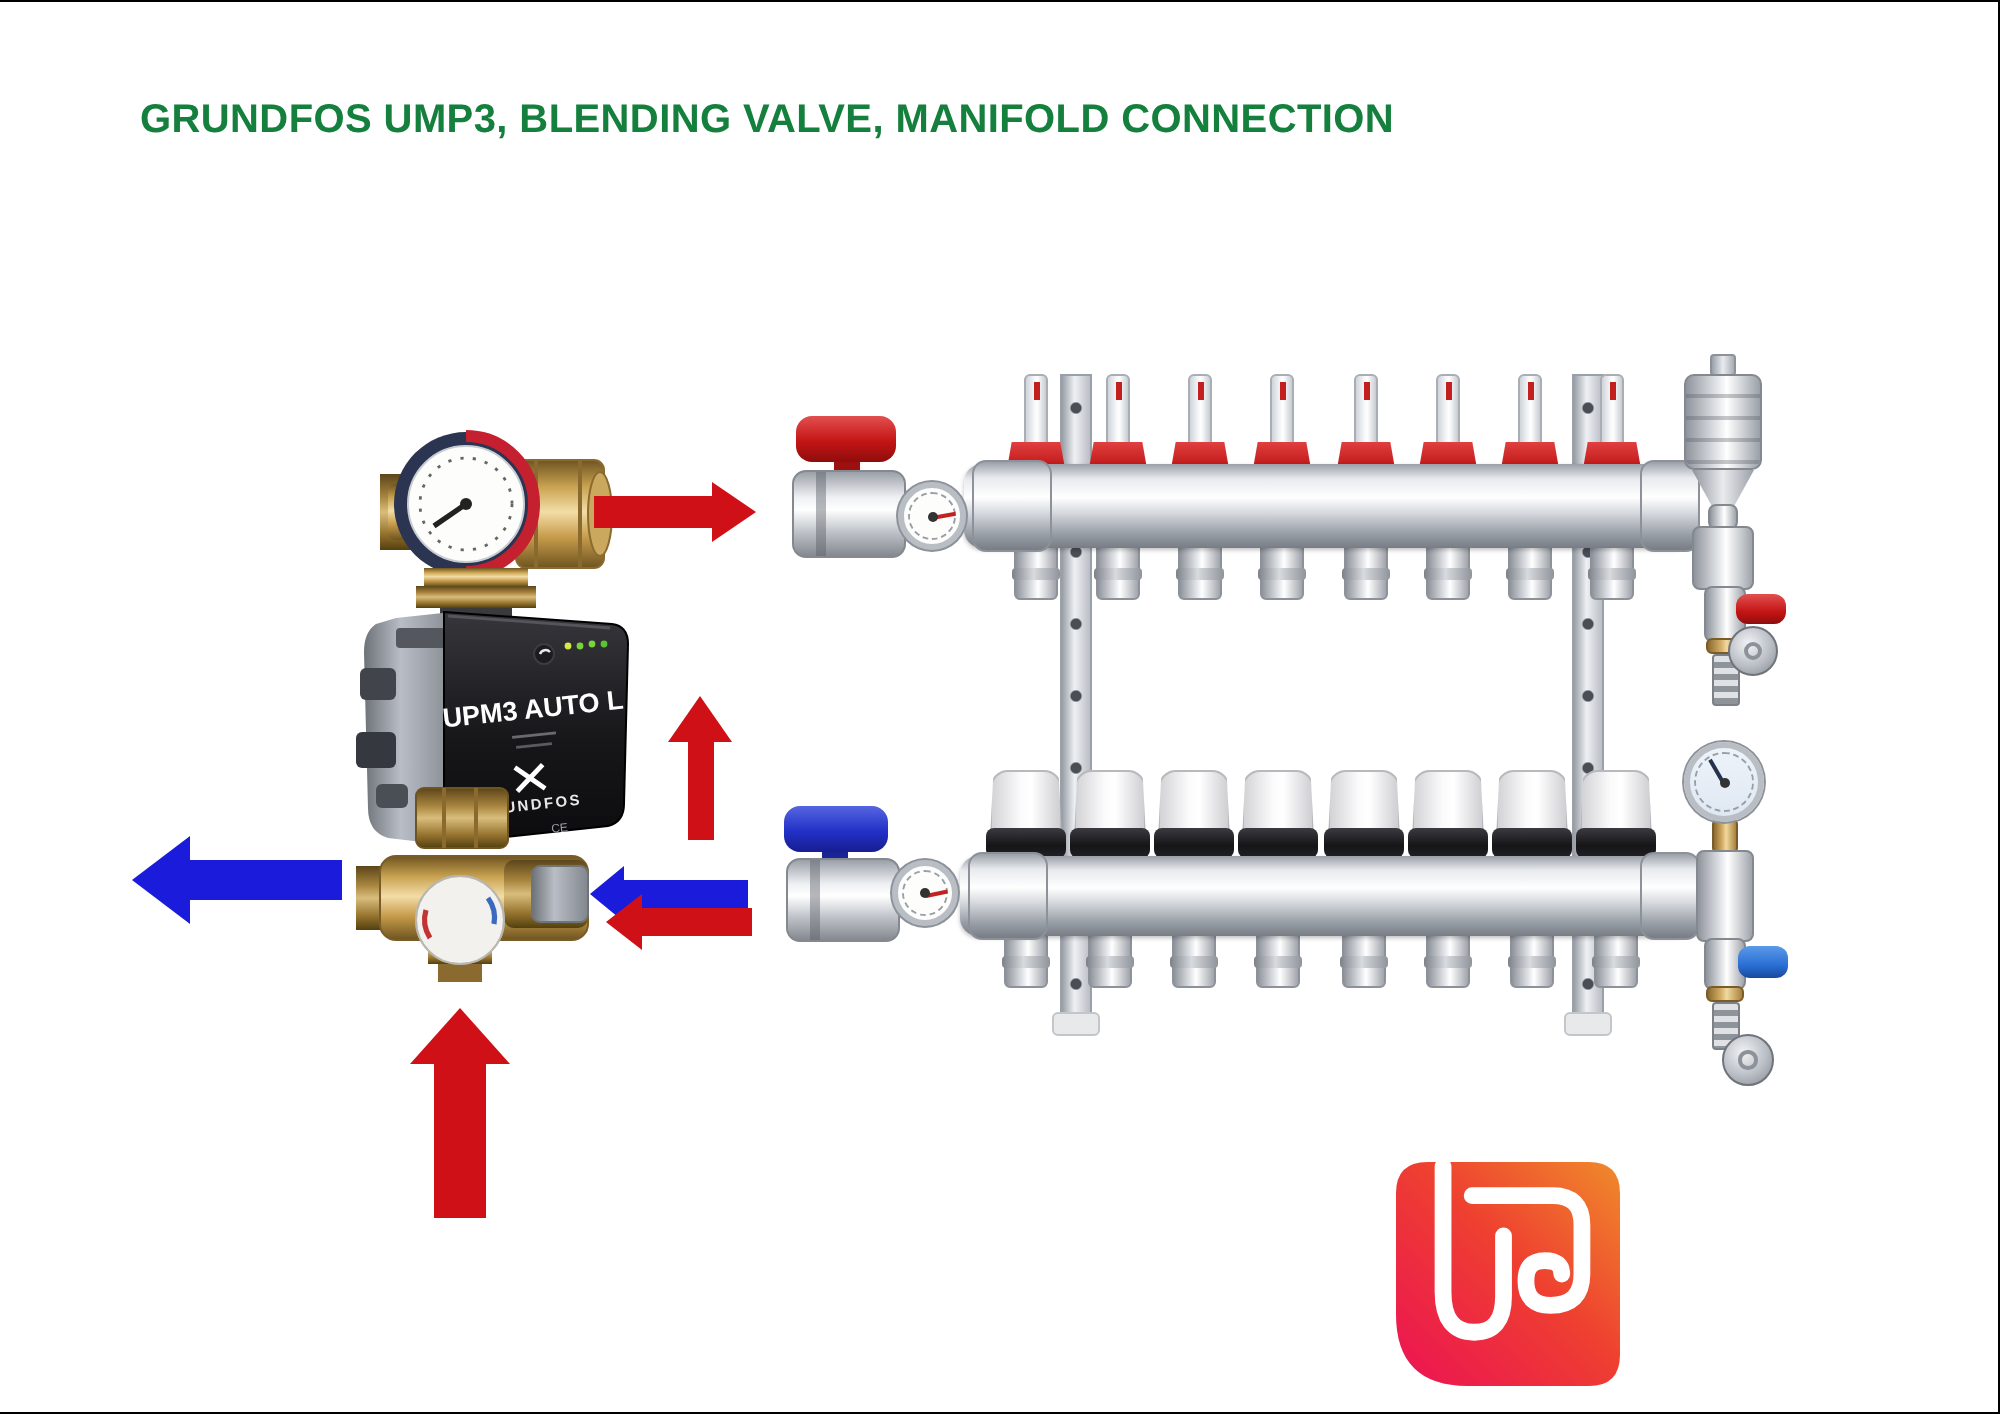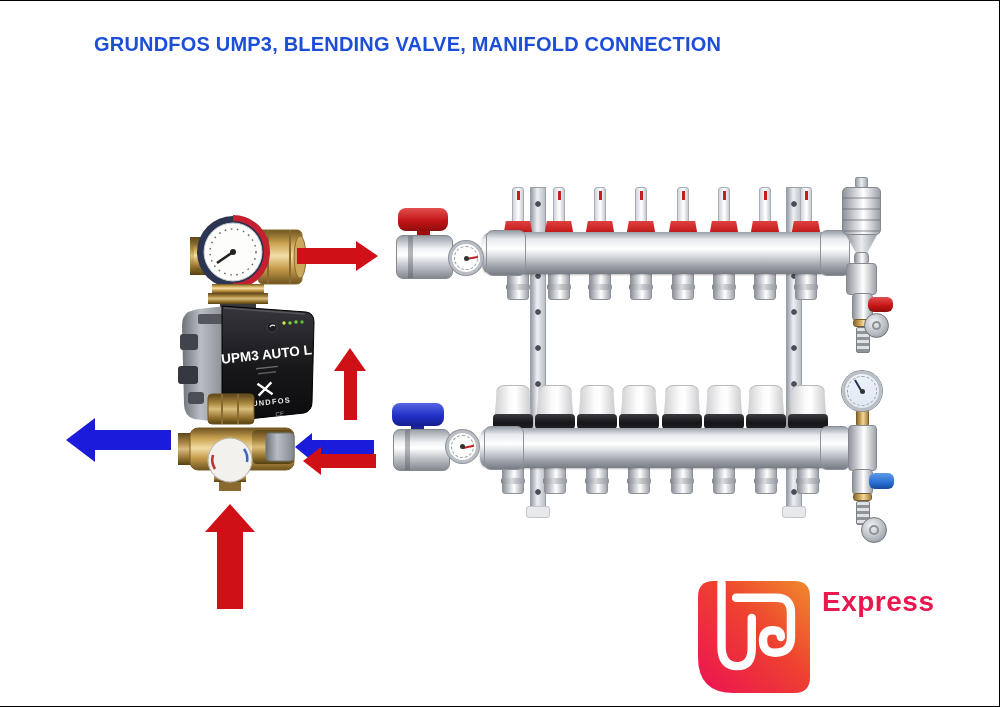--- a/index.html
+++ b/index.html
@@ -6,24 +6,23 @@
   html,body { background:#e9e9e9; }
   .page {
     position:relative; width:1000px; height:707px; background:#ffffff;
     border:1px solid #000; border-left:0; overflow:hidden;
     font-family:"Liberation Sans", sans-serif;
   }
   .abs { position:absolute; }
 
   
   .title {
-    position:absolute; left:70px; top:32px;
-    font-size:20px; font-weight:bold; color:#1d4ed8; letter-spacing:.2px;
+    position:absolute; left:70px; top:48px;
+    font-size:20px; font-weight:bold; color:#15803d; letter-spacing:.2px;
     font-family:"Liberation Sans", sans-serif;
-    margin-left:24px;
   }
 
   
   .chrome-v { background:linear-gradient(180deg,#9ba0a8 0%,#e8eaee 18%,#ffffff 40%,#d6d9de 58%,#9aa0a8 82%,#787d85 100%); }
 
   
   .bar { position:absolute; border-radius:9px; z-index:2; box-shadow:0 1px 2px rgba(0,0,0,.25); }
   .bar-sleeve { position:absolute; border-radius:7px; z-index:2; border:1px solid #8d929a; }
 
   
@@ -413,16 +412,15 @@
         <stop offset="1" stop-color="#ec1254"></stop>
       </linearGradient>
     </defs>
     <path d="M14 0 H86 Q100 0 100 14 V86 Q100 100 86 100 H32 Q0 100 0 68 V14 Q0 0 14 0 Z" fill="url(#lgrad)"></path>
     <g stroke="#ffffff" stroke-width="7.5" fill="none" stroke-linecap="round">
       <path d="M21 2 V58 Q21 76 35 76 Q48 76 48 60 V33"></path>
       <path d="M34 15 H70 Q83 15 83 28 V50 Q83 64 69 64 Q58 64 58 53 Q58 44 66.5 44 Q74 44 74 50"></path>
     </g>
   </svg>
   <div class="logo-text">
-    <div class="logo-line3">Express</div>
   </div>
 
 </div>
 
 </body></html>

